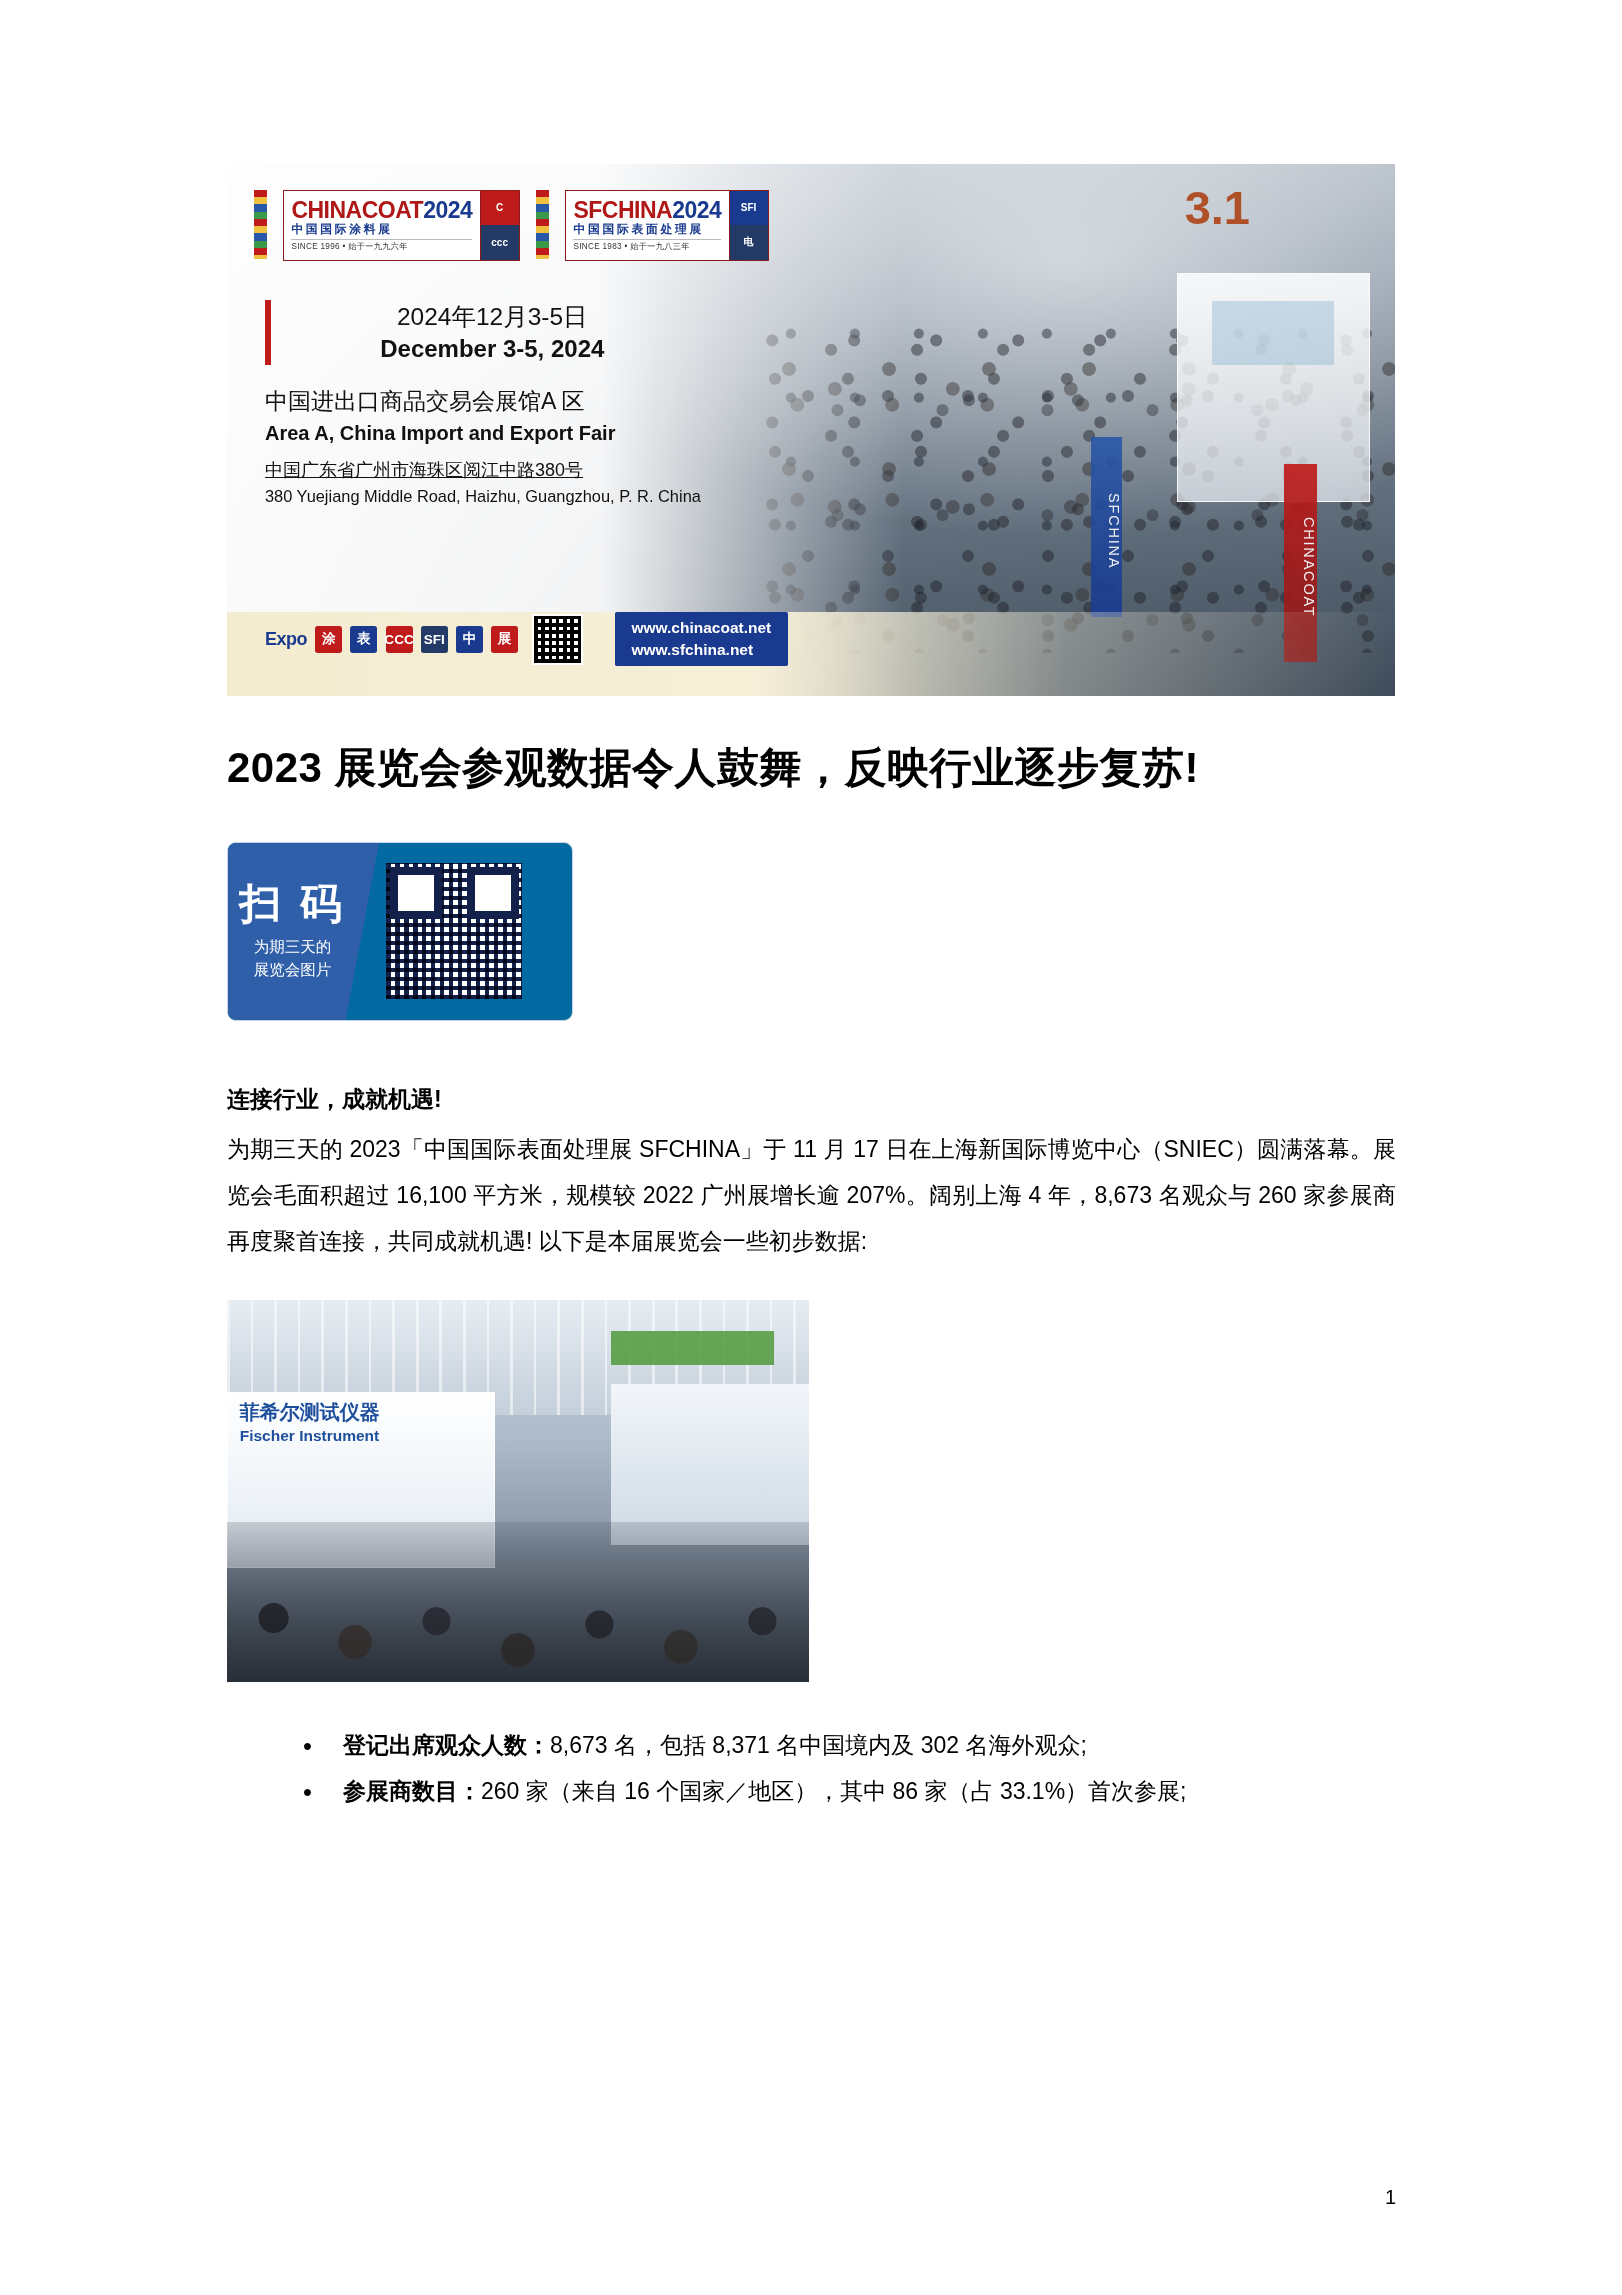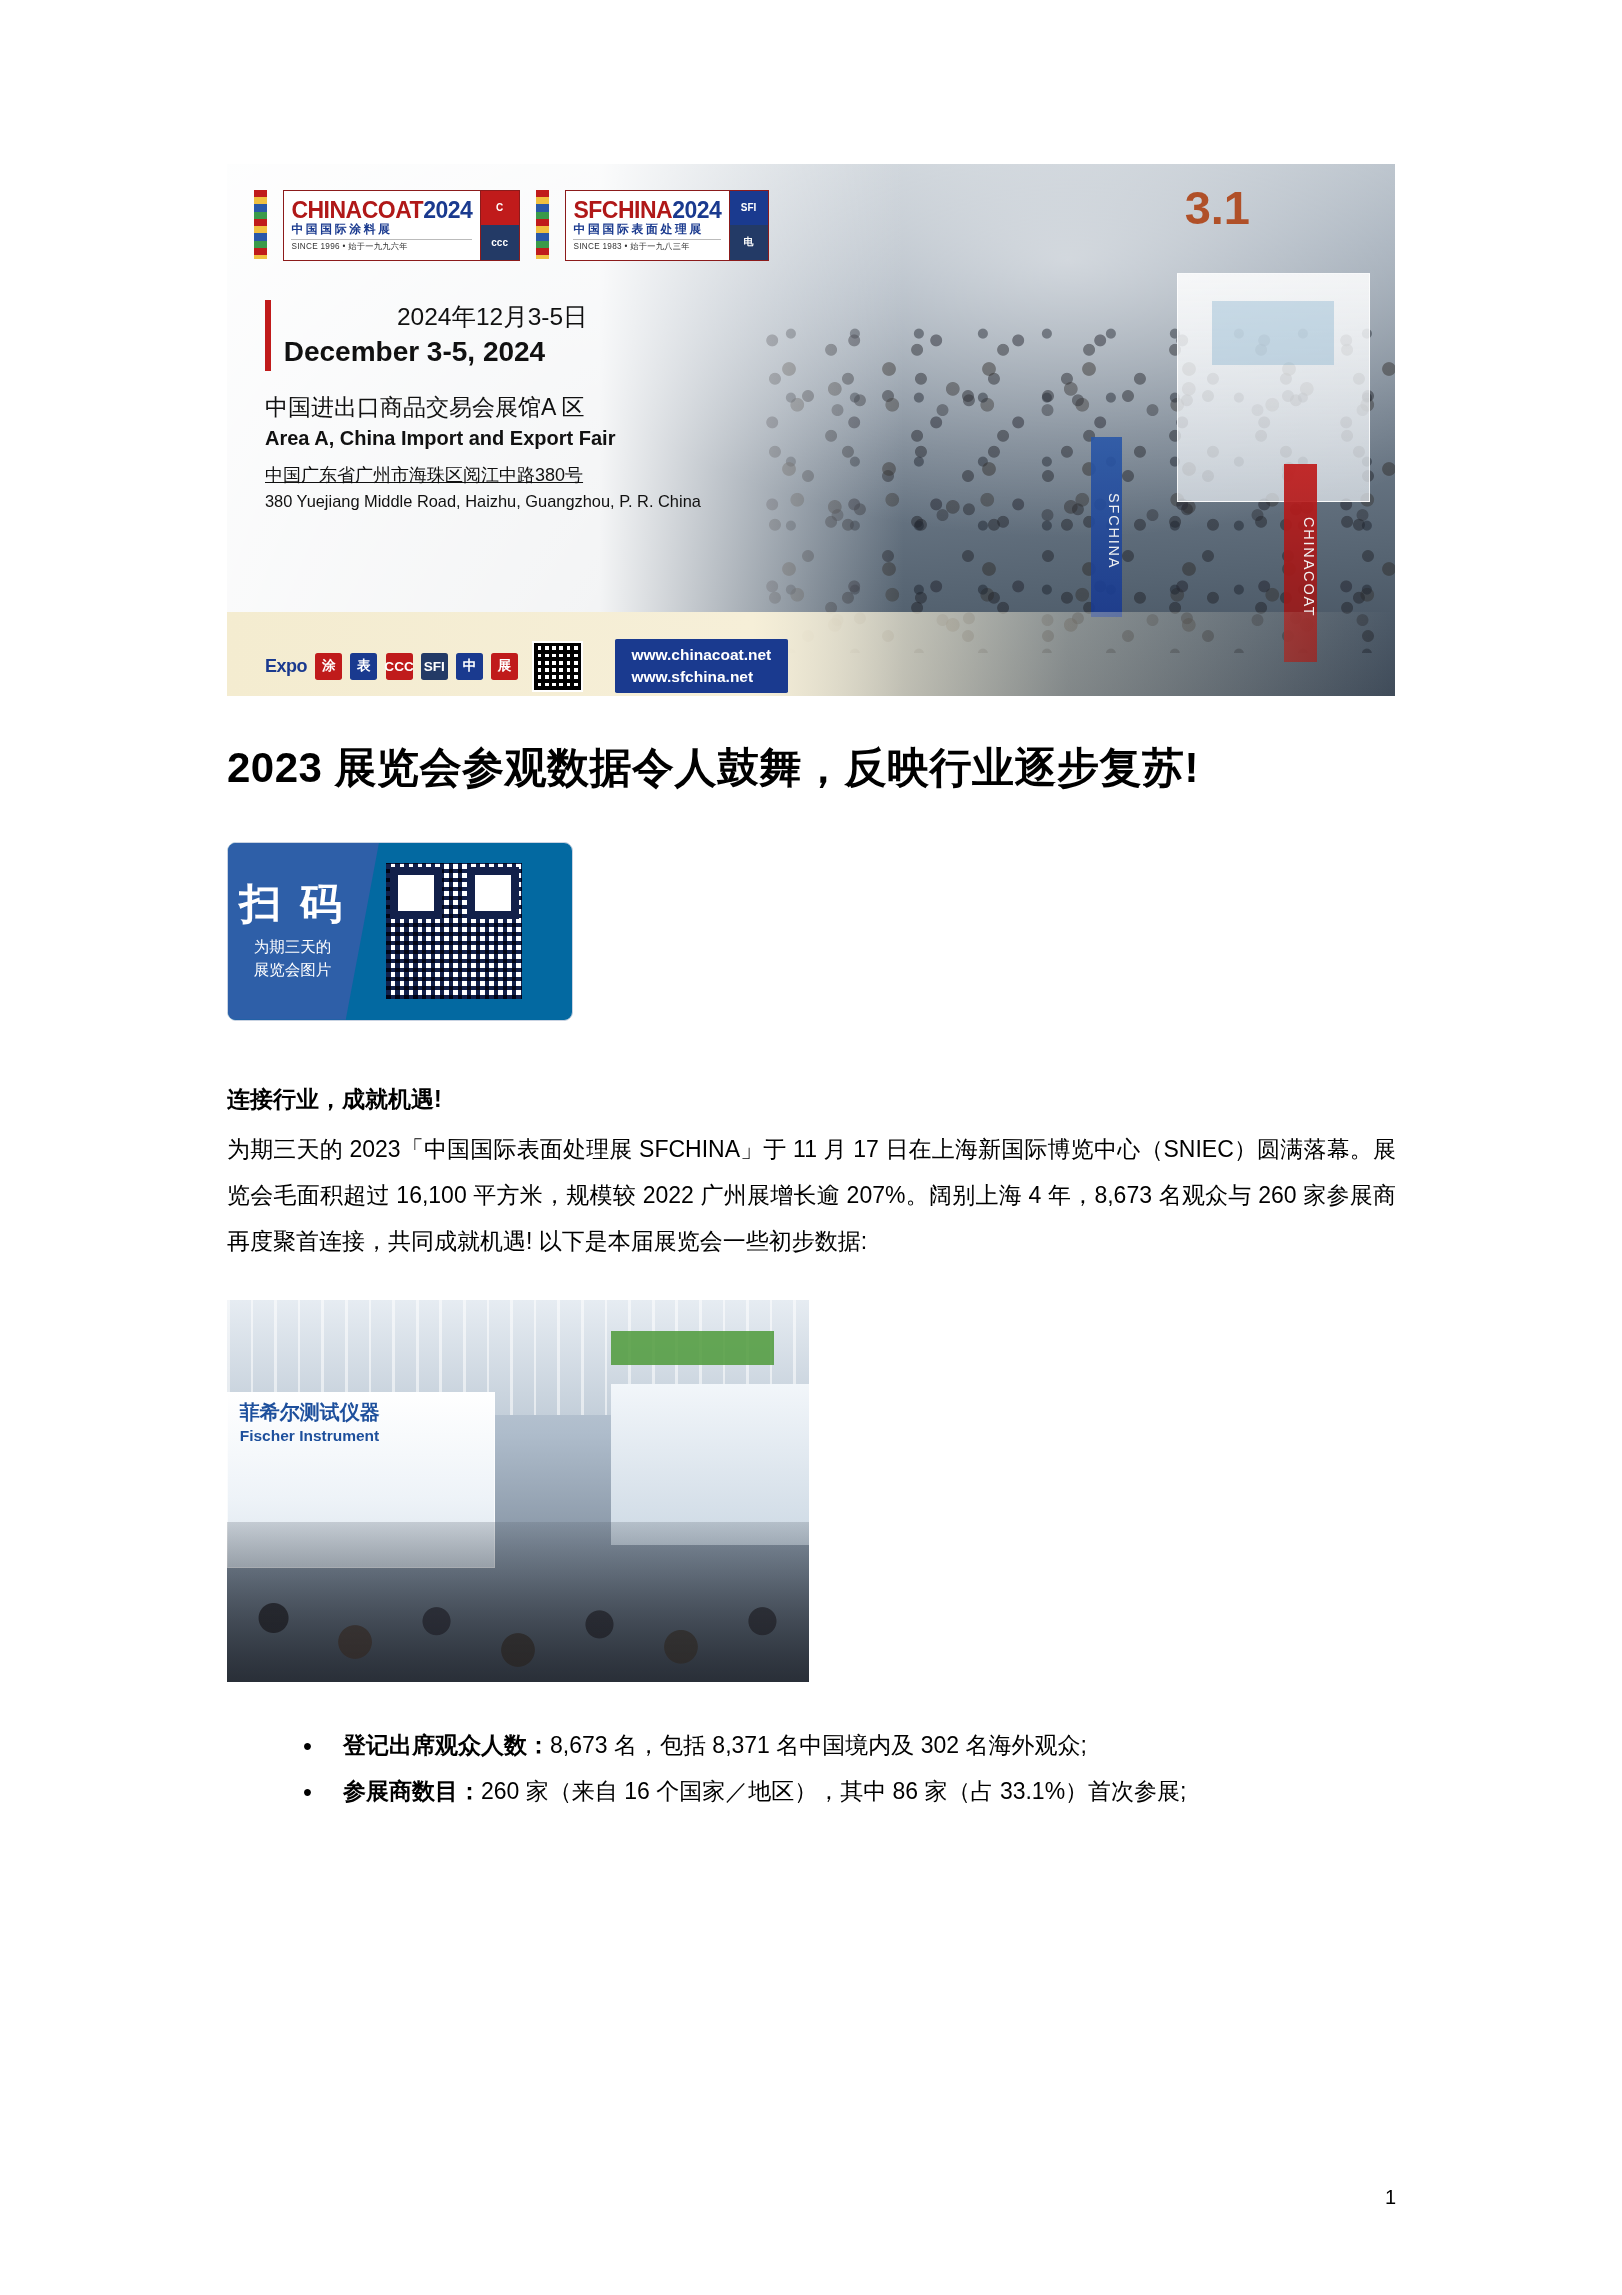--- a/index.html
+++ b/index.html
@@ -152,29 +152,29 @@
     position: absolute;
     left: 38px; top: 136px;
     color: #111;
   }
   .date-line {
     border-left: 6.4px solid #c01b1b;
     padding-left: 12.7px;
     margin-bottom: 20px;
   }
   .date-cn { font-size: 24.5px; line-height: 1.35; text-align: center; }
-  .date-en { font-size: 28px; font-weight: bold; line-height: 1.35; }
+  .date-en { font-size: 24px; font-weight: bold; line-height: 1.35; text-align: center; }
   .venue-cn { font-size: 23px; line-height: 1.45; }
   .venue-en { font-size: 20px; font-weight: bold; line-height: 1.45; }
   .addr-cn { font-size: 18px; line-height: 1.5; margin-top: 9px; text-decoration: underline; }
   .addr-en { font-size: 16.4px; line-height: 1.5; }
 
   .footer-icons {
     position: absolute;
-    left: 38px; bottom: 3px;
+    left: 38px; bottom: 30px;
     display: flex;
     align-items: center;
     gap: 8.2px;
   }
   .expo-word {
     font-size: 18px;
     font-weight: bold;
     color: #1a3a8f;
     letter-spacing: -0.5px;
   }

